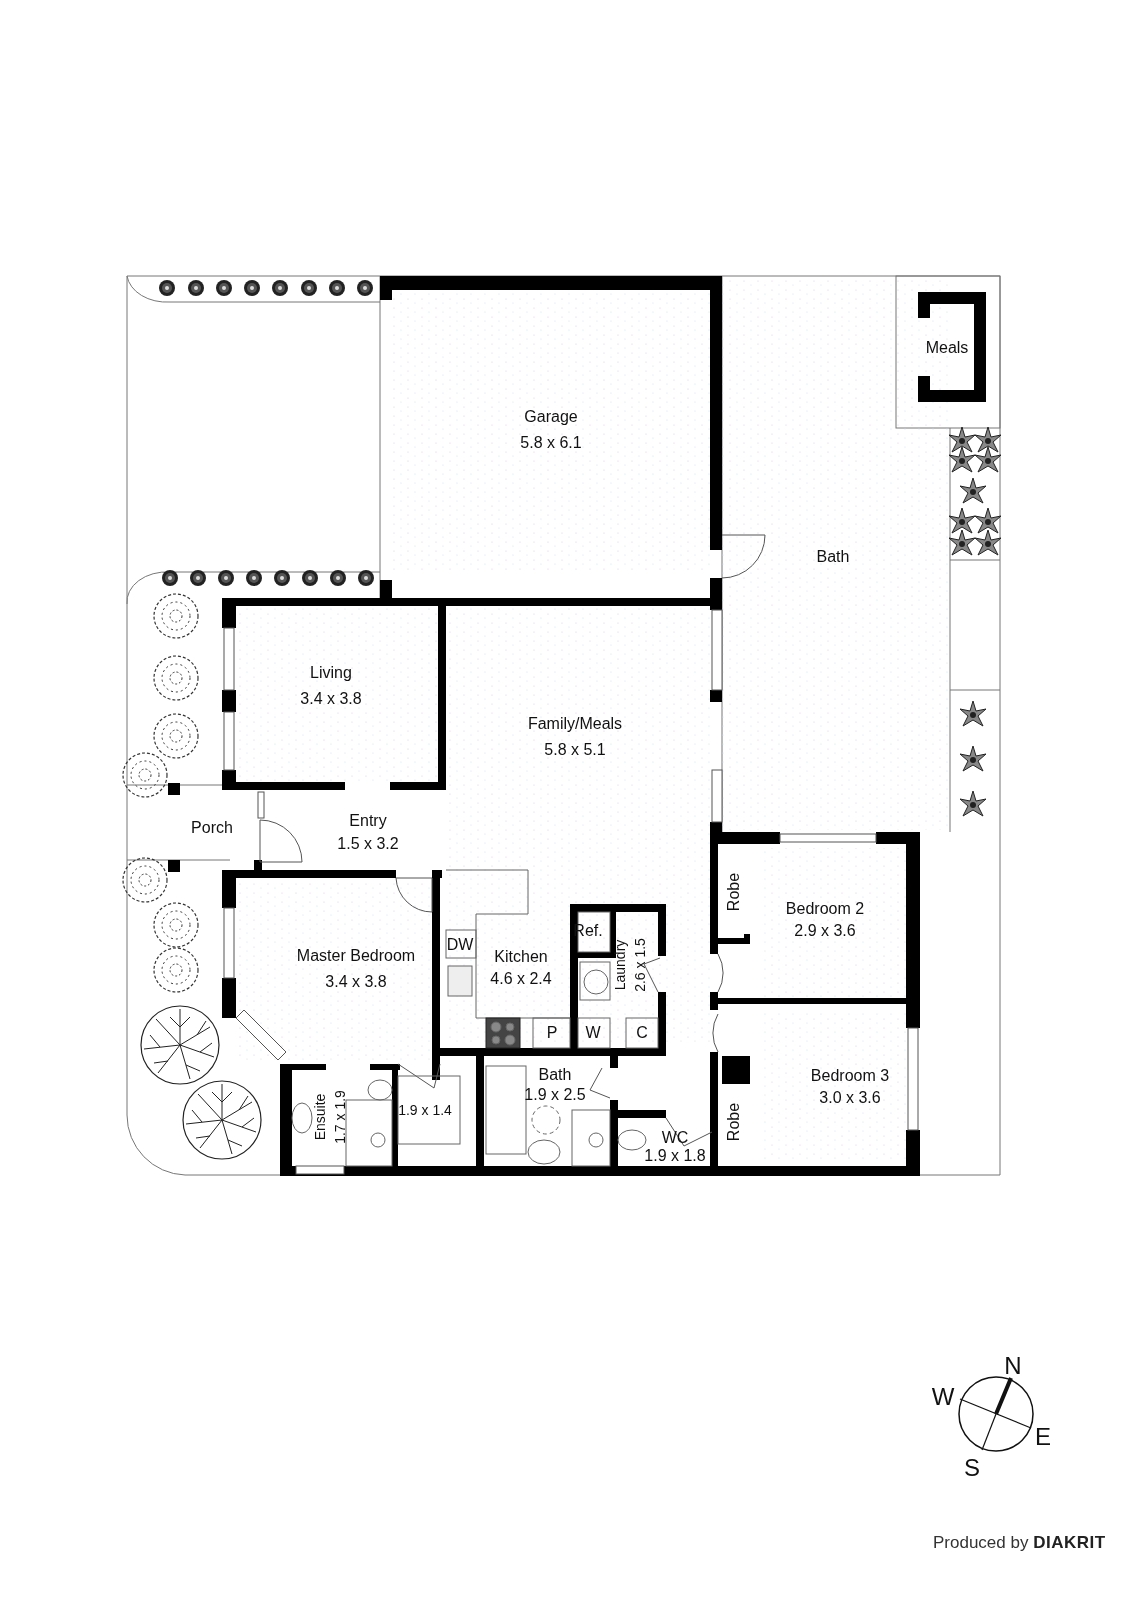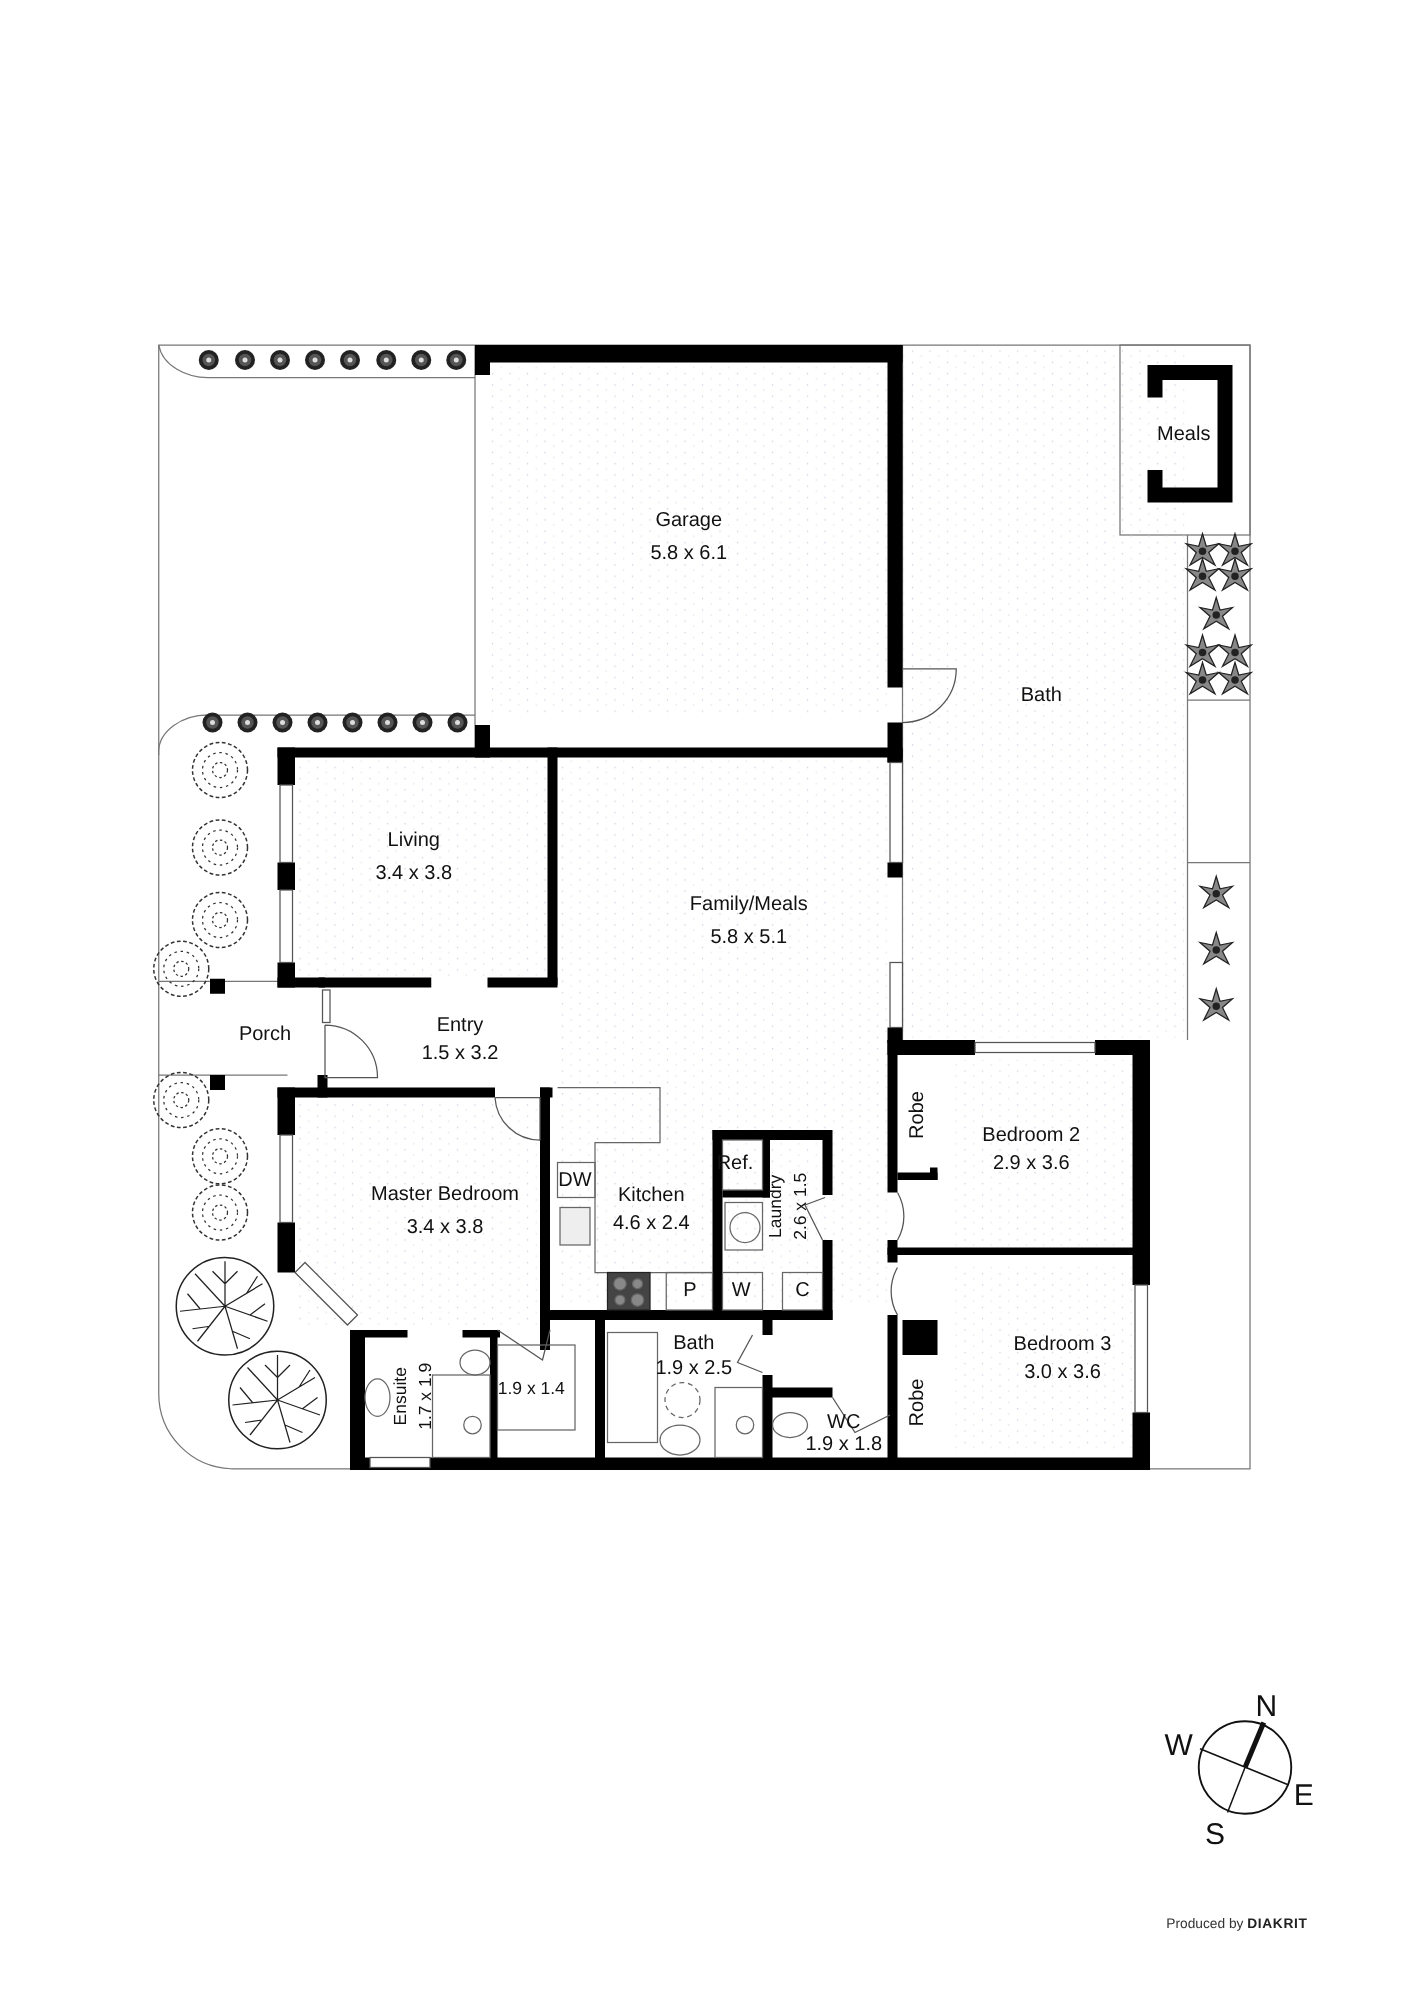--- a/index.html
+++ b/index.html
@@ -6,21 +6,21 @@
     body { width: 1131px; height: 1600px; position: relative; overflow: hidden;
            font-family: "Liberation Sans", "DejaVu Sans", sans-serif; color: #111; }
     #plan { position: absolute; left: 0; top: 0; width: 1131px; height: 1600px; }
     .lbl { position: absolute; text-align: center; font-size: 16px; line-height: 20px;
            transform: translate(-50%, -50%); white-space: nowrap; color: #111; }
     .lbl .dim { display: block; margin-top: 6px; }
     .small { font-size: 14px; }
     .rot { transform: translate(-50%, -50%) rotate(-90deg); }
     .rot .dim { margin-top: 0; }
     .compass-letter { position: absolute; font-size: 24px; transform: translate(-50%, -50%); color: #111; }
-    .credit { position: absolute; left: 933px; top: 1533px; font-size: 11px; color: #333; white-space: nowrap; }
+    .credit { position: absolute; left: 933px; top: 1533px; font-size: 17px; color: #333; white-space: nowrap; }
     .credit b { font-weight: bold; color: #222; letter-spacing: 0.5px; }
   </style>
 </head>
 <body>
 
 <svg id="plan" viewBox="0 0 1131 1600" xmlns="http://www.w3.org/2000/svg">
   <defs>
     <pattern id="hatch" width="14" height="9" patternUnits="userSpaceOnUse">
       <circle cx="2" cy="2" r="0.6" fill="#d9c9e6"></circle>
       <circle cx="9" cy="6" r="0.6" fill="#cfe0e6"></circle>
@@ -261,21 +261,21 @@
 <div class="lbl" style="left:833px;top:557px;">
   <span>Bath</span>
 </div>
 <div class="lbl" style="left:947px;top:348px;">
   <span>Meals</span>
 </div>
 <div class="lbl" style="left:331px;top:686px;">
   <span>Living</span>
   <span class="dim">3.4 x 3.8</span>
 </div>
-<div class="lbl" style="left:575px;top:737px;margin-left:24px;">
+<div class="lbl" style="left:575px;top:737px;">
   <span>Family/Meals</span>
   <span class="dim">5.8 x 5.1</span>
 </div>
 <div class="lbl" style="left:212px;top:828px;">
   <span>Porch</span>
 </div>
 <div class="lbl" style="left:356px;top:832px;margin-left:12px;">
   <span>Entry</span>
   <span class="dim" style="margin-top:3px">1.5 x 3.2</span>
 </div>

